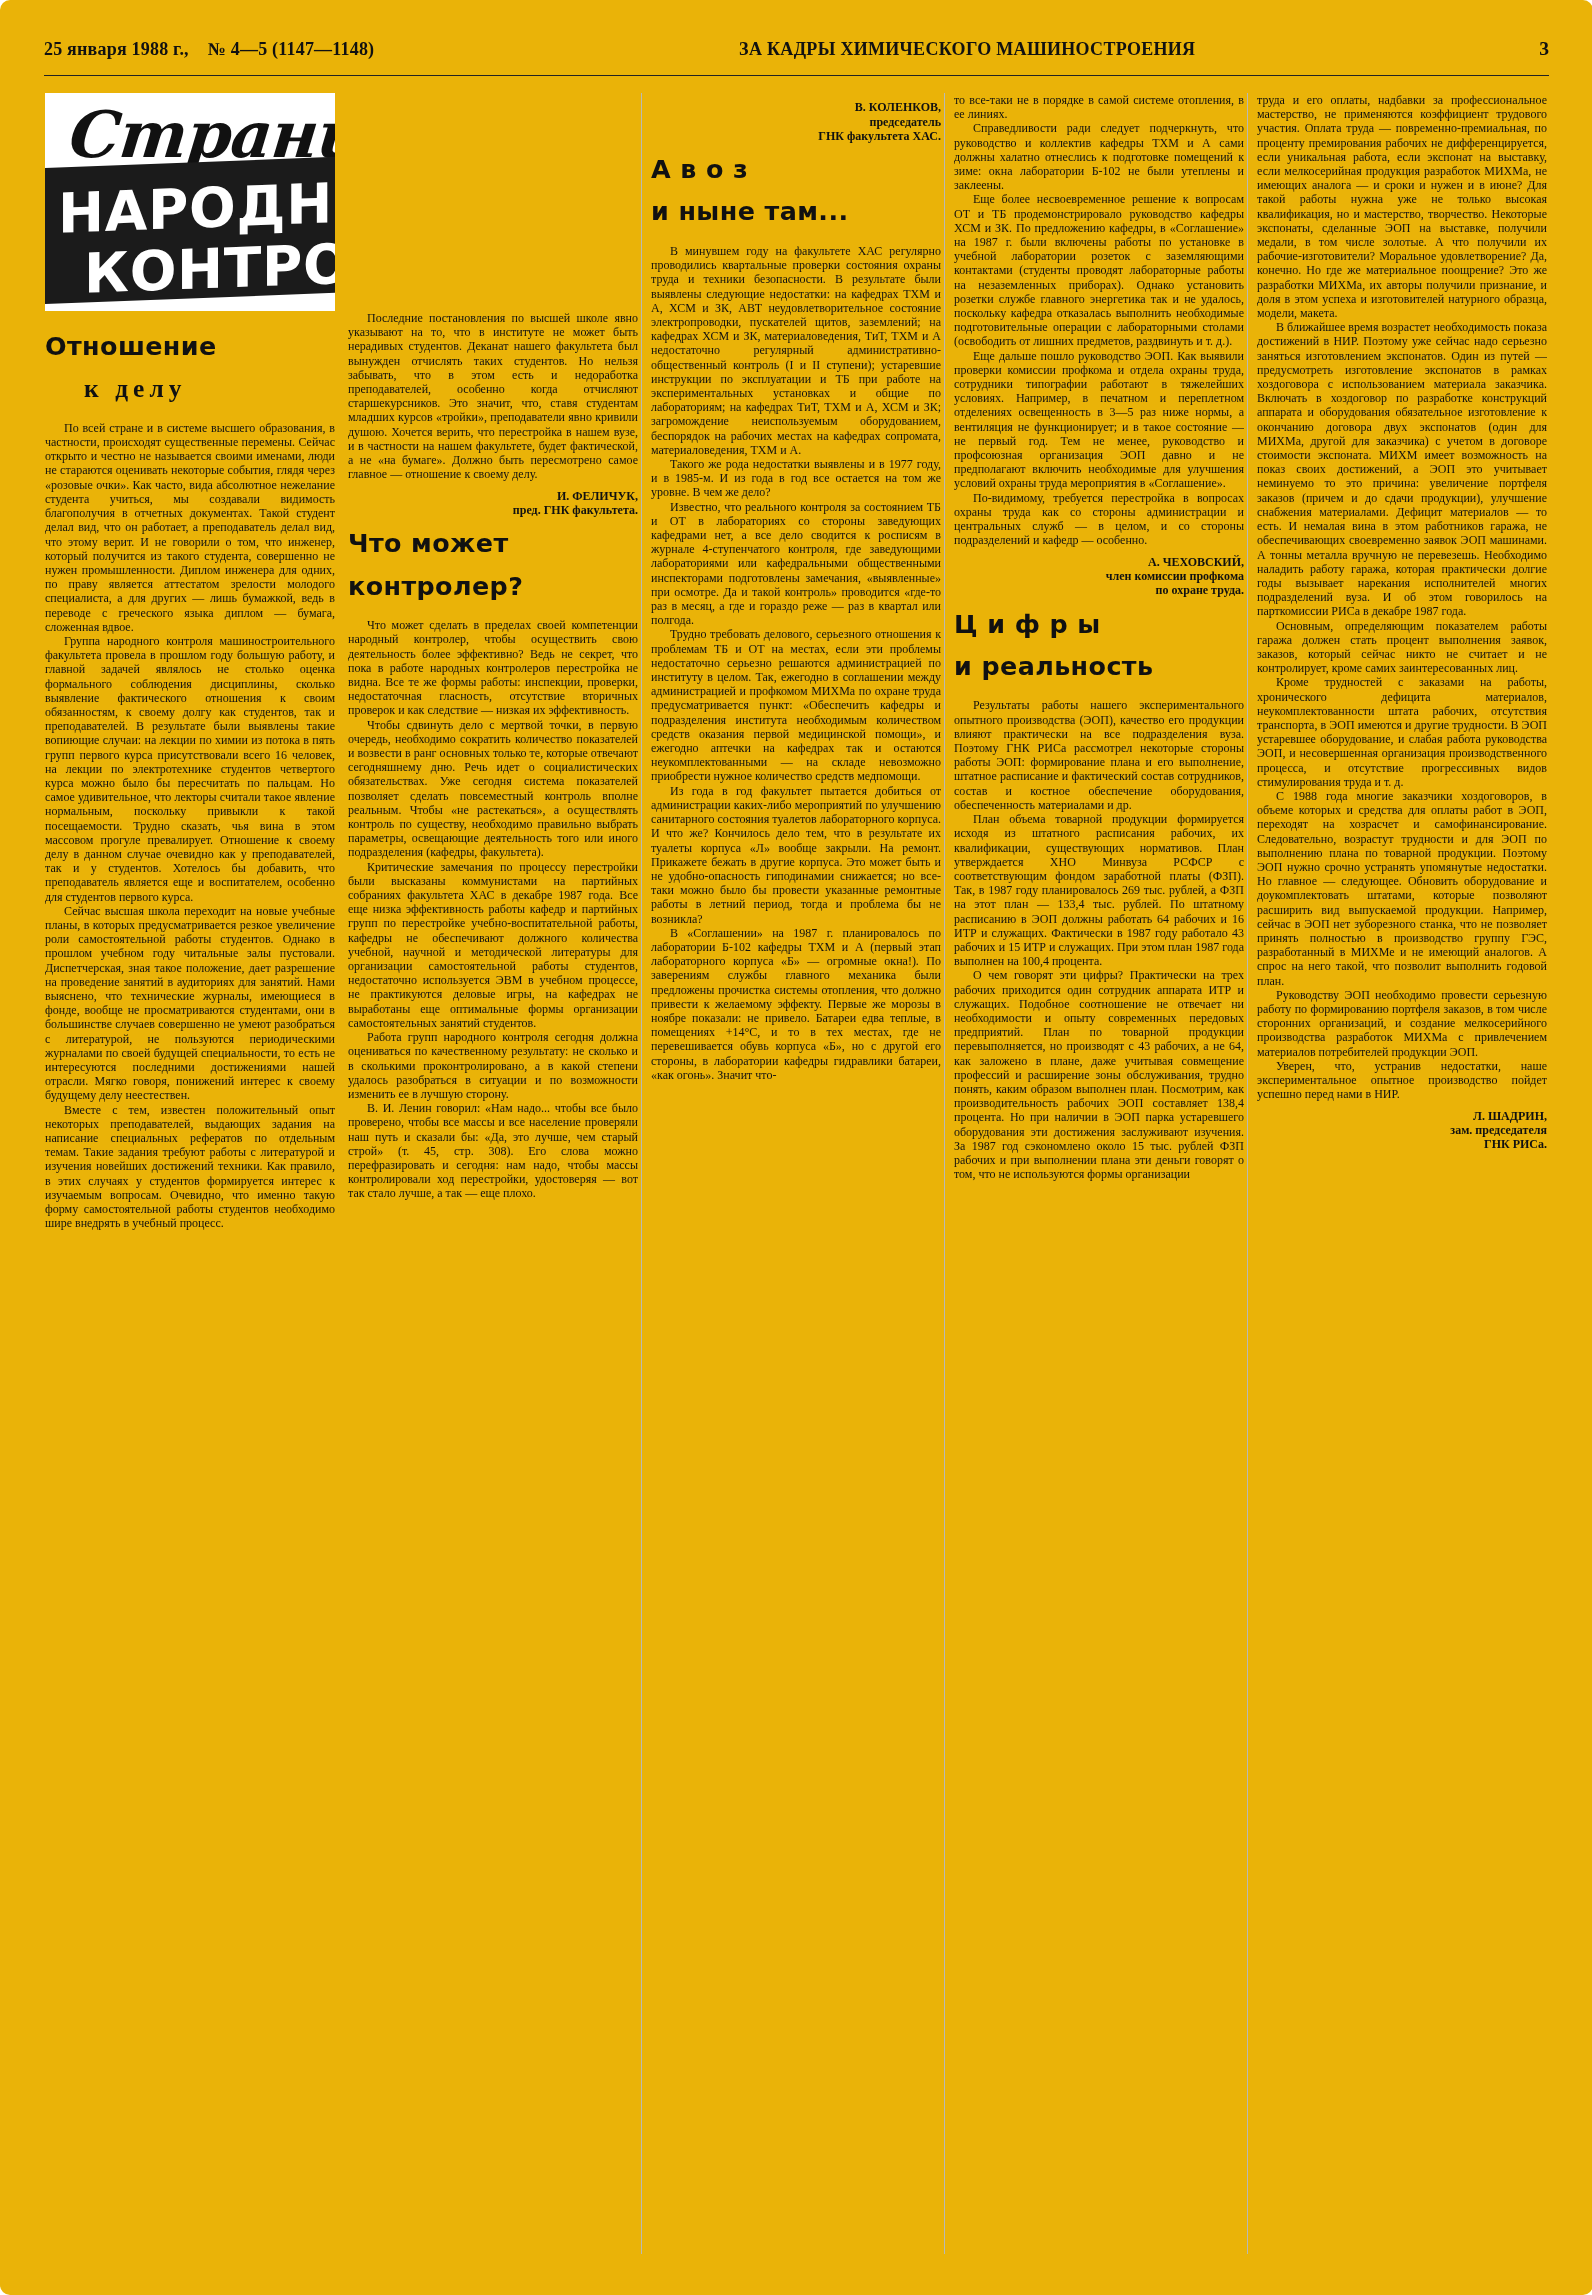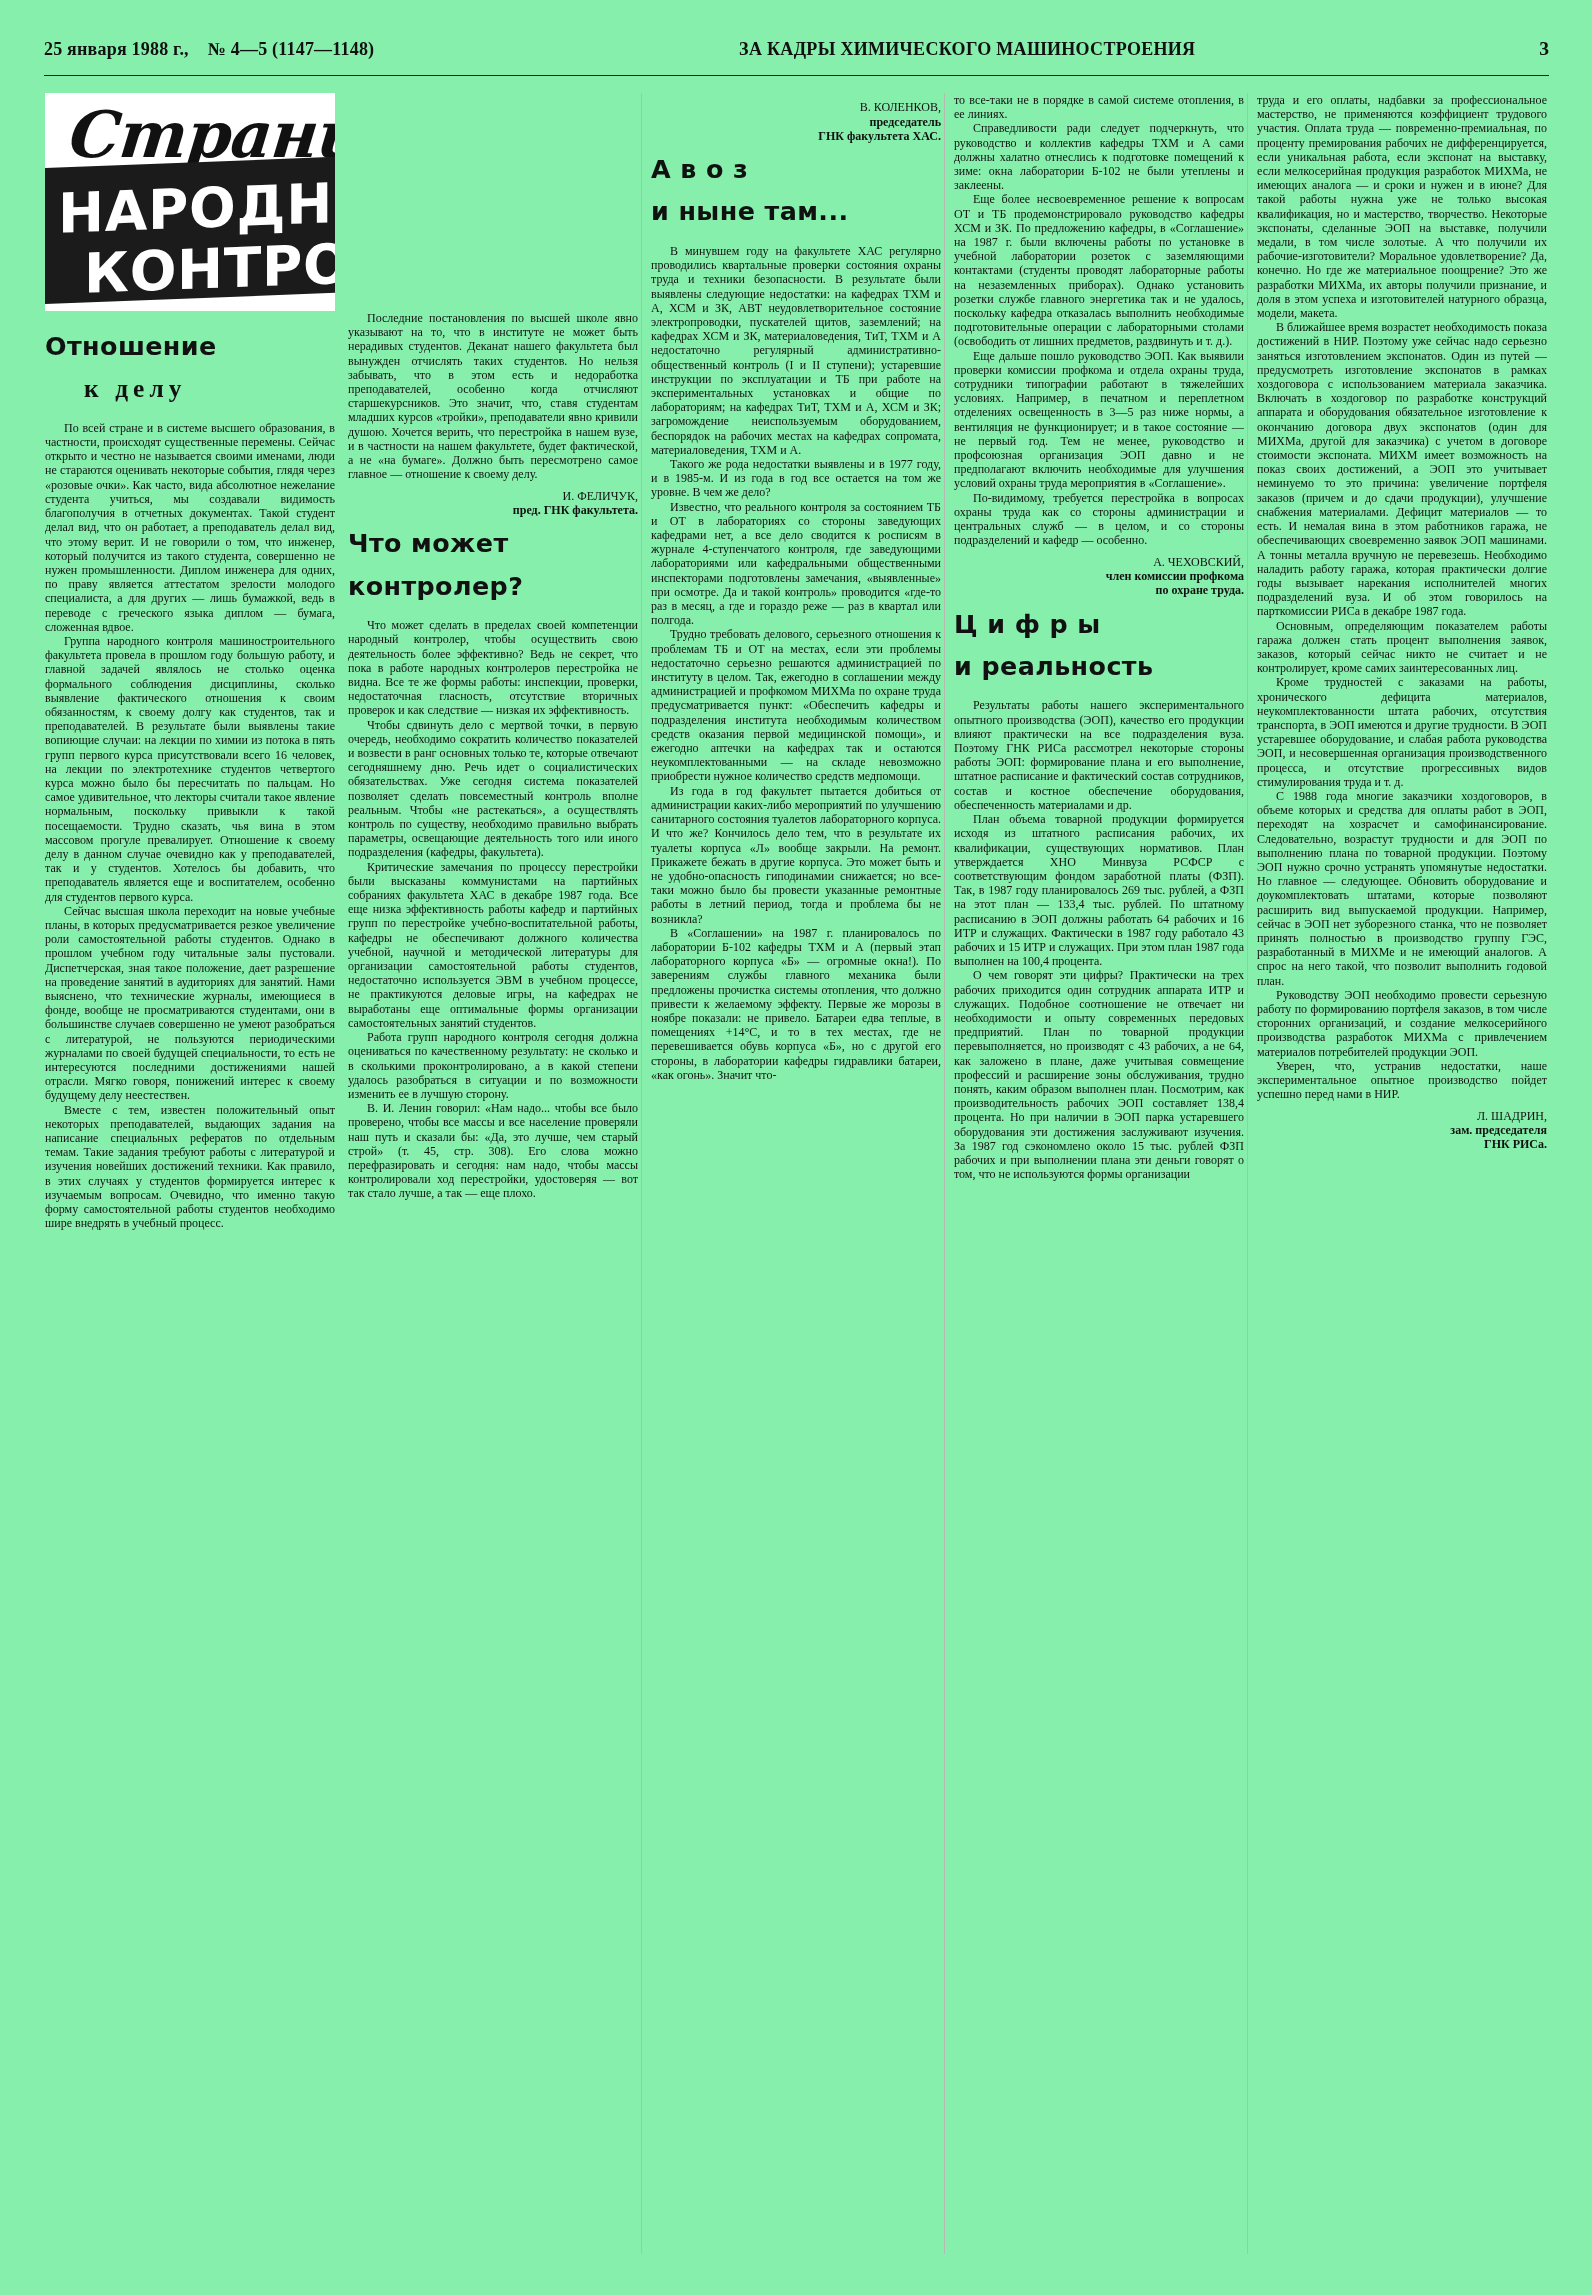--- a/index.html
+++ b/index.html
@@ -13,21 +13,22 @@
     font-family: "Liberation Serif", serif;
     color: #111;
     position: relative;
   }
   .page {
     position: relative;
     width: 1593px;
     height: 2295px;
     padding: 0;
     box-sizing: border-box;
-    background: #86efac;
+    background: #eab308;
+    border-radius: 10px;
   }
   
   .masthead {
     position: absolute;
     top: 38px;
     left: 44px;
     right: 44px;
     height: 29px;
     display: flex;
     align-items: baseline;
@@ -166,21 +167,21 @@
 
   .sig {
     text-align: right;
     font-size: 12px;
     line-height: 14.2px;
     font-weight: bold;
     margin-top: 7.3px;
     margin-bottom: 10.2px;
     font-family: "Liberation Serif", serif;
   }
-  .sig .name { font-weight: normal; }
+  .sig .name { font-weight: bold; }
   .gap-s { height: 6.5px; }
 </style>
 </head>
 <body>
 
 <div class="page">
 
   <div class="masthead">
     <div class="left">
       <span>25 января 1988 г.,</span><span class="issue">№ 4—5 (1147—1148)</span>

